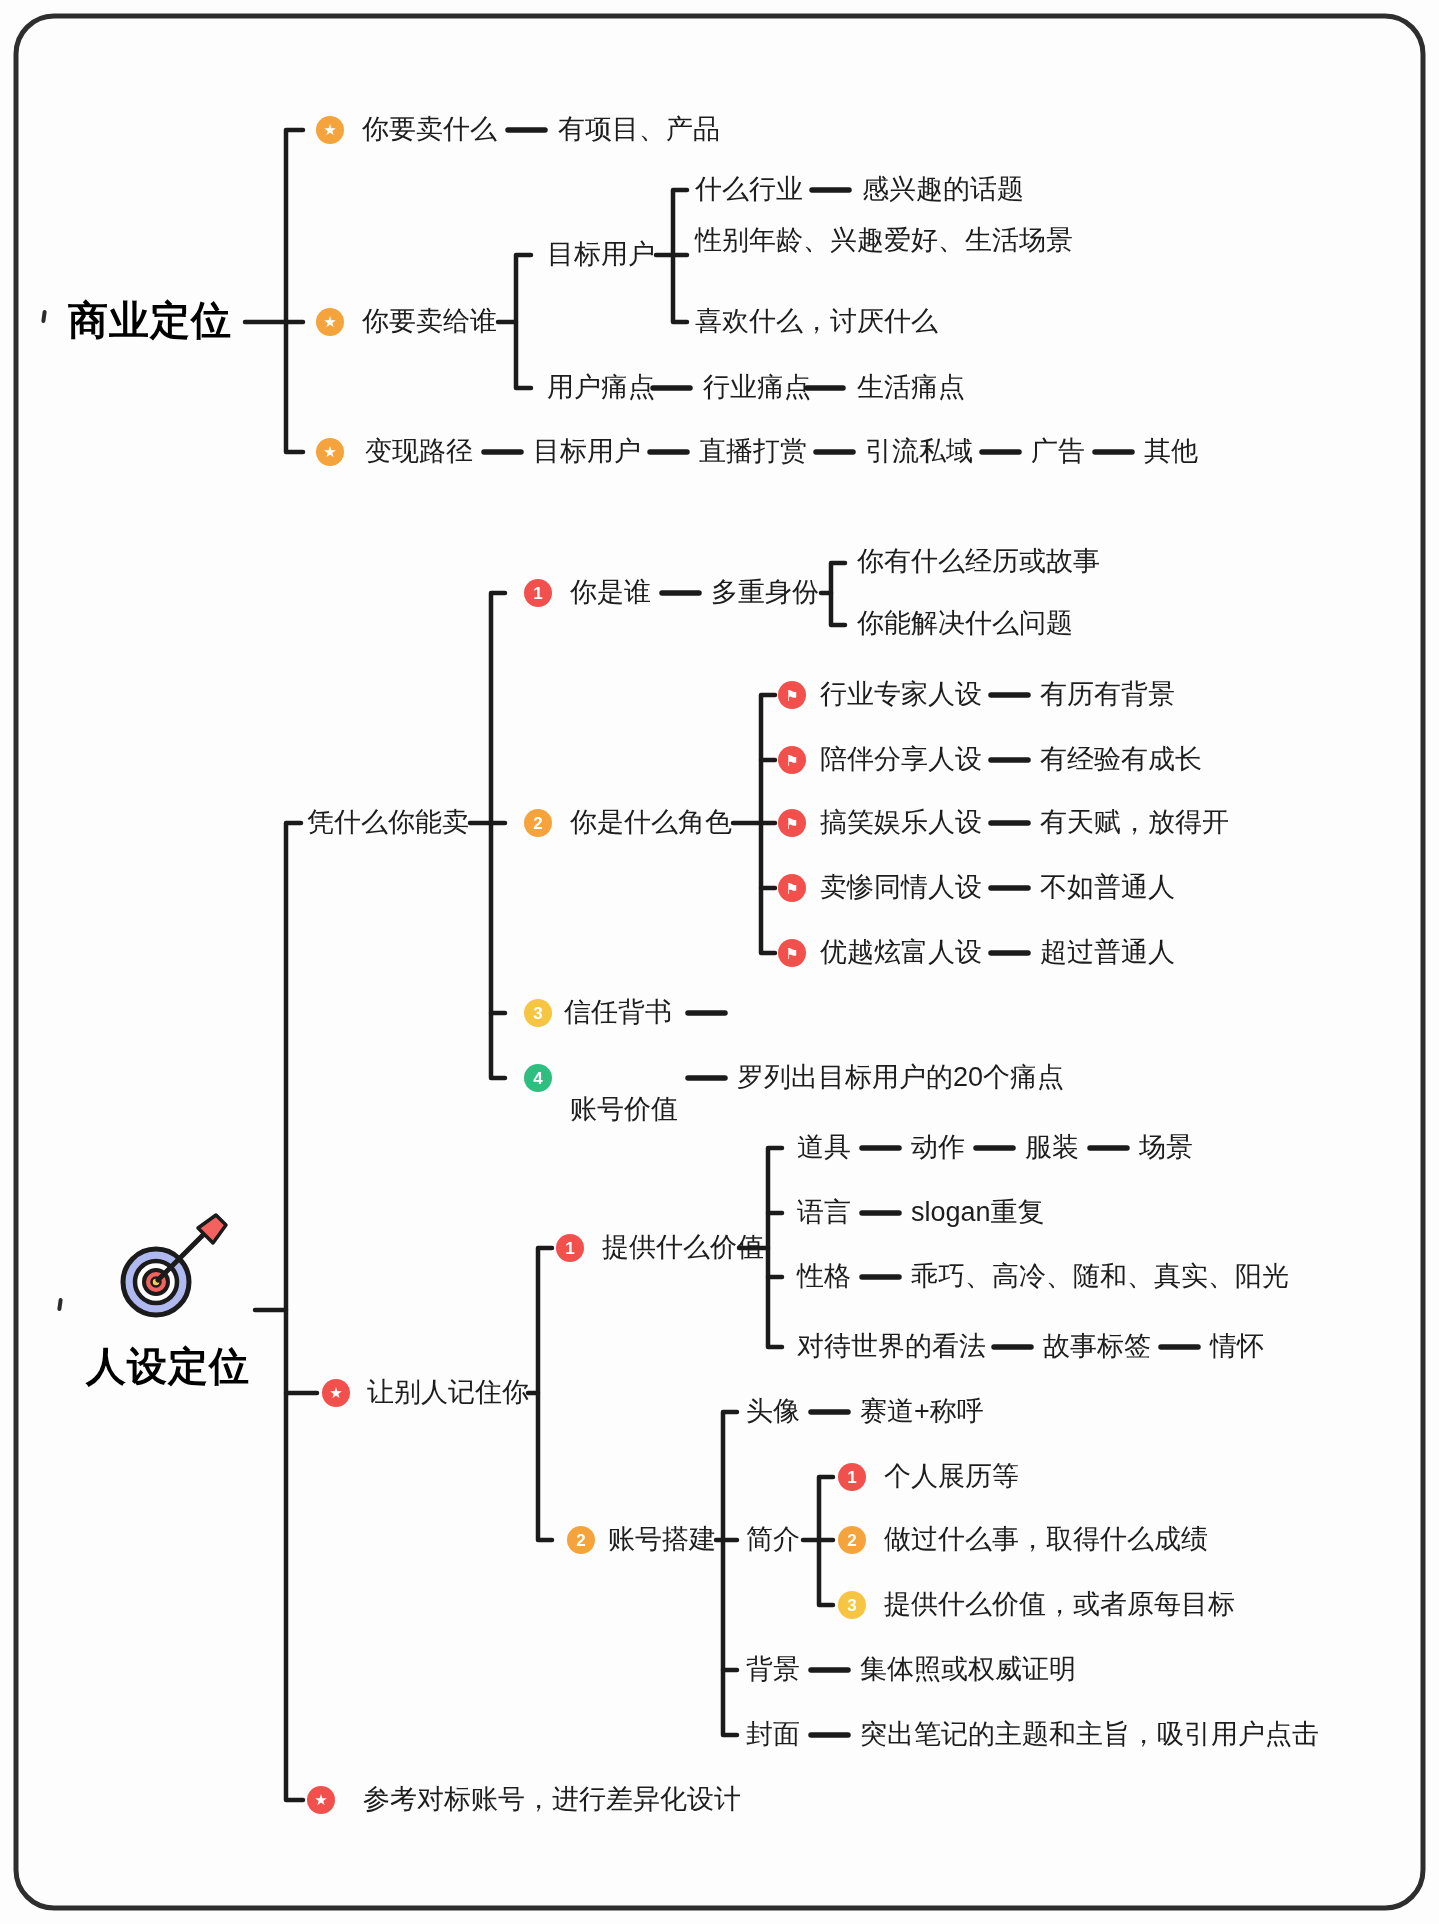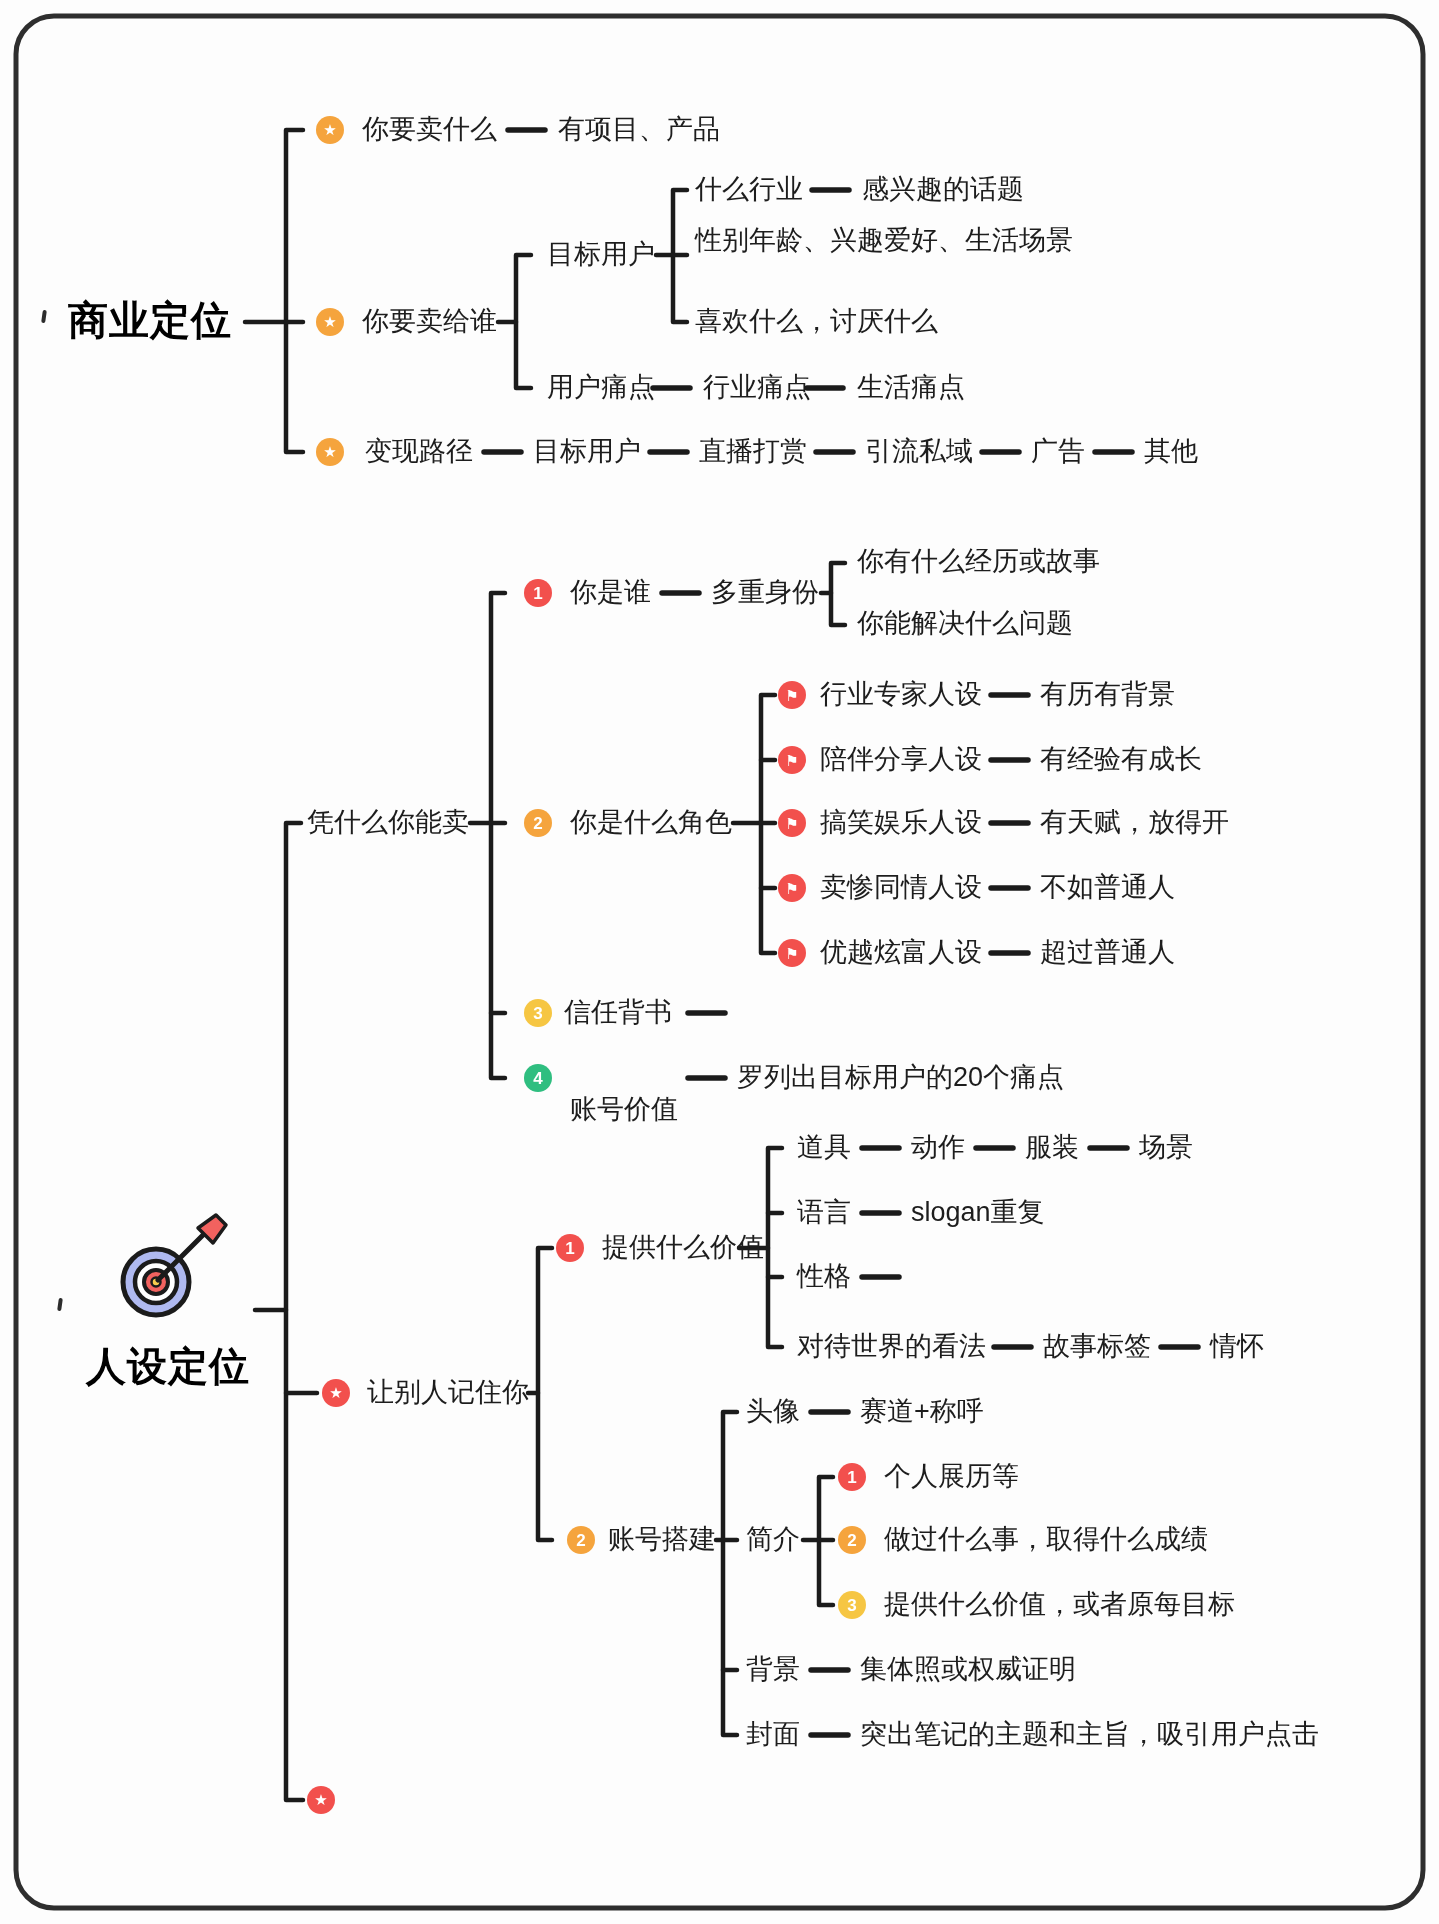--- a/index.html
+++ b/index.html
@@ -201,20 +201,21 @@
 
   <div class="node" style="left:797px;top:1148px">道具</div>
   <div class="node" style="left:911px;top:1148px">动作</div>
   <div class="node" style="left:1025px;top:1148px">服装</div>
   <div class="node" style="left:1139px;top:1148px">场景</div>
 
   <div class="node" style="left:797px;top:1213px">语言</div>
   <div class="node" style="left:911px;top:1213px">slogan重复</div>
 
   <div class="node" style="left:797px;top:1277px">性格</div>
+  <div class="node" style="left:911px;top:1277px">乖巧、高冷、随和、真实、阳光</div>
 
   <div class="node" style="left:797px;top:1347px">对待世界的看法</div>
   <div class="node" style="left:1043px;top:1347px">故事标签</div>
   <div class="node" style="left:1210px;top:1347px">情怀</div>
 
   <span class="icn num bg-orange" style="left:581px;top:1540px">2</span>
   <div class="node" style="left:608px;top:1540px">账号搭建</div>
 
   <div class="node" style="left:746px;top:1412px">头像</div>
   <div class="node" style="left:860px;top:1412px">赛道+称呼</div>
@@ -228,14 +229,15 @@
   <span class="icn num bg-yellow" style="left:852px;top:1605px">3</span>
   <div class="node" style="left:884px;top:1605px">提供什么价值，或者原每目标</div>
 
   <div class="node" style="left:746px;top:1670px">背景</div>
   <div class="node" style="left:860px;top:1670px">集体照或权威证明</div>
 
   <div class="node" style="left:746px;top:1735px">封面</div>
   <div class="node" style="left:860px;top:1735px">突出笔记的主题和主旨，吸引用户点击</div>
 
   <span class="icn star bg-red" style="left:321px;top:1800px">★</span>
+  <div class="node" style="left:363px;top:1800px">参考对标账号，进行差异化设计</div>
 
 </div>
 
 </body></html>

